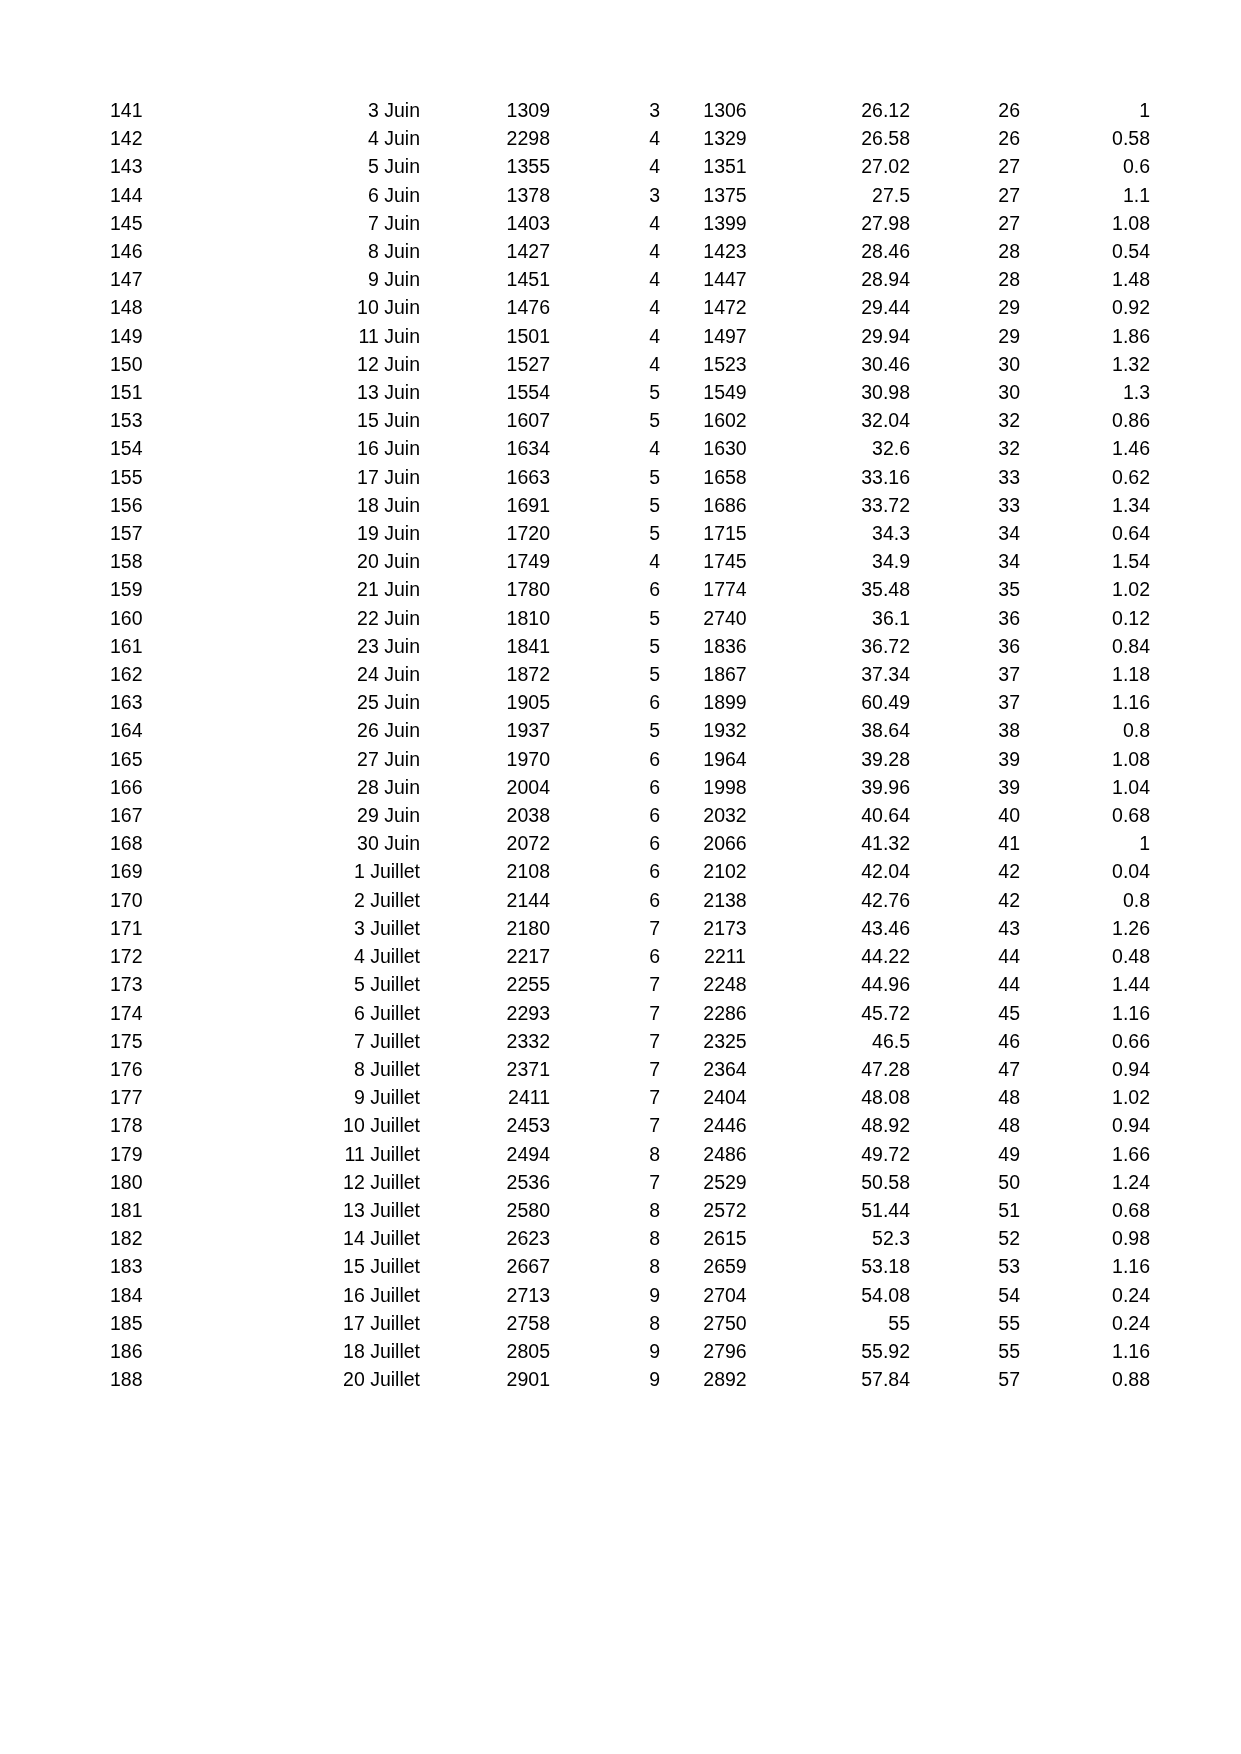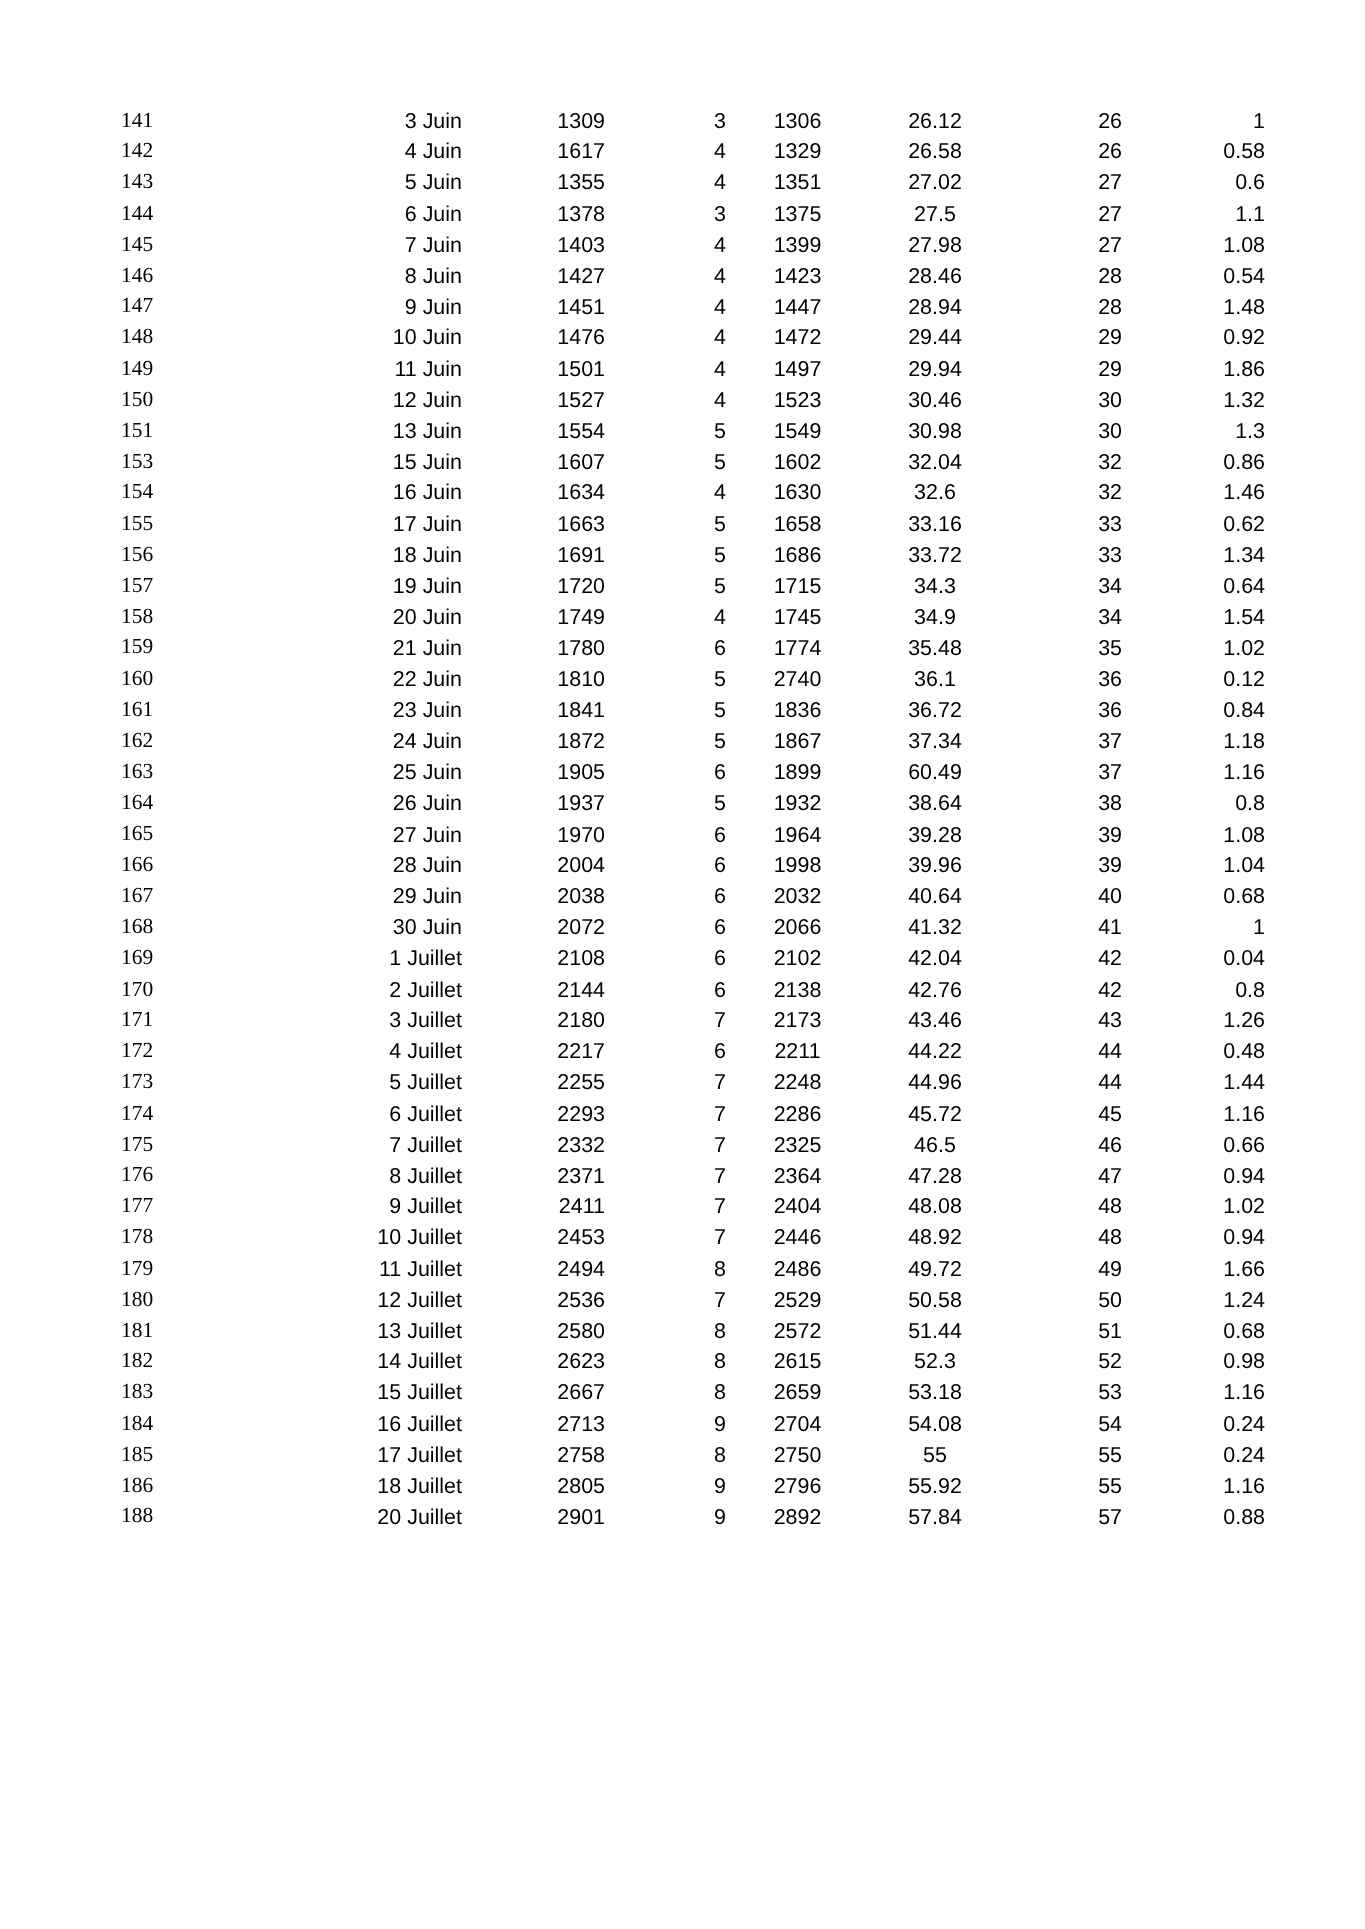--- a/index.html
+++ b/index.html
@@ -28,26 +28,26 @@
     font-size: 19.5px;
   }
   table.data-table td {
     padding: 0;
     height: 28.2px;
     line-height: 28.2px;
     white-space: nowrap;
     overflow: hidden;
   }
   
-  .c0 { width: 120px; text-align: left;  padding-left: 2px; font-family: Liberation Serif, serif; }
+  .c0 { width: 120px; text-align: left;  padding-left: 2px; }
   .c1 { width: 190px; text-align: right; padding-right: 18px; }
   .c2 { width: 130px; text-align: right; padding-right: 30px; }
   .c3 { width: 110px; text-align: right; padding-right: 38px; }
   .c4 { width: 130px; text-align: center; padding-right: 30px; }
-  .c5 { width: 120px; text-align: center; padding-right: 28px; }
+  .c5 { width: 120px; text-align: right; padding-right: 28px; }
   .c6 { width: 110px; text-align: right; padding-right: 42px; }
   .c7 { width: 130px; text-align: right; padding-right: 4px; }
 </style>
 </head>
 <body>
 
 <div class="page">
   <table class="data-table">
     <tbody>
         <tr>
@@ -56,21 +56,21 @@
           <td class="c2">1309</td>
           <td class="c3">3</td>
           <td class="c4">1306</td>
           <td class="c5">26.12</td>
           <td class="c6">26</td>
           <td class="c7">1</td>
         </tr>
         <tr>
           <td class="c0">142</td>
           <td class="c1">4 Juin</td>
-          <td class="c2">1617</td>
+          <td class="c2">2298</td>
           <td class="c3">4</td>
           <td class="c4">1329</td>
           <td class="c5">26.58</td>
           <td class="c6">26</td>
           <td class="c7">0.58</td>
         </tr>
         <tr>
           <td class="c0">143</td>
           <td class="c1">5 Juin</td>
           <td class="c2">1355</td>

